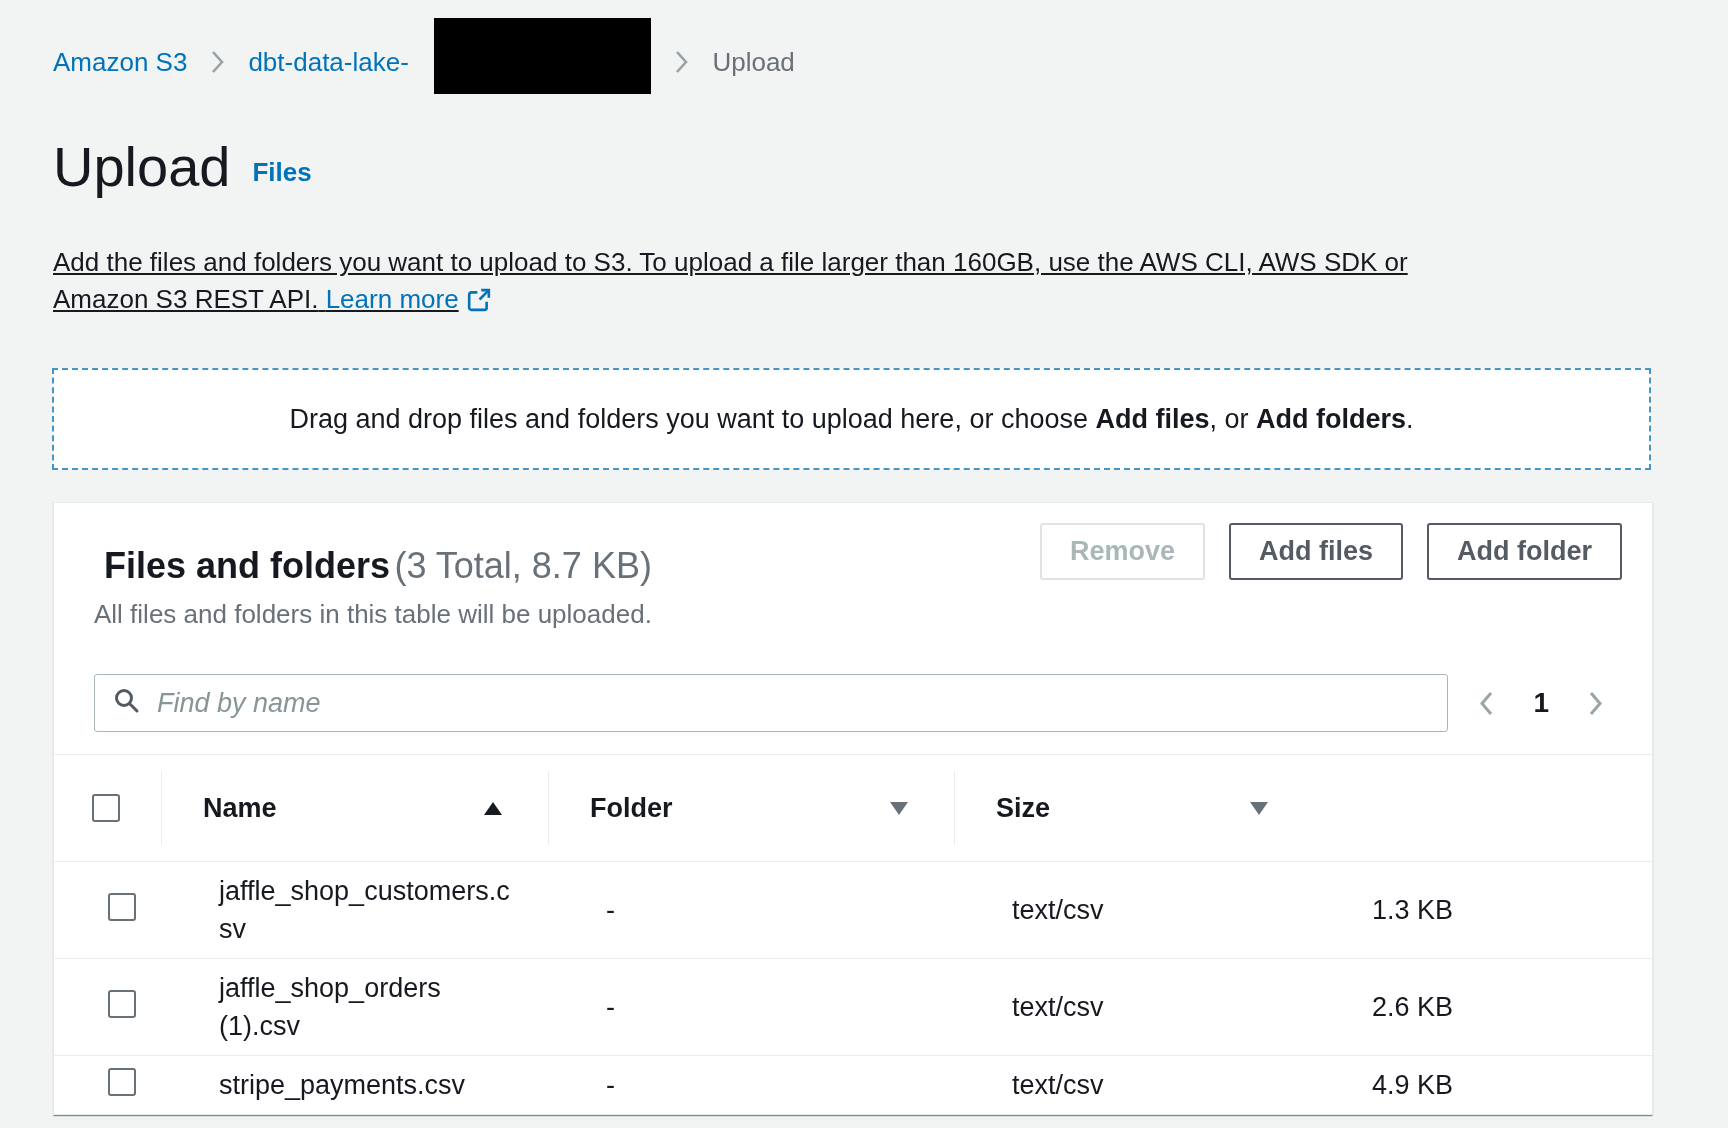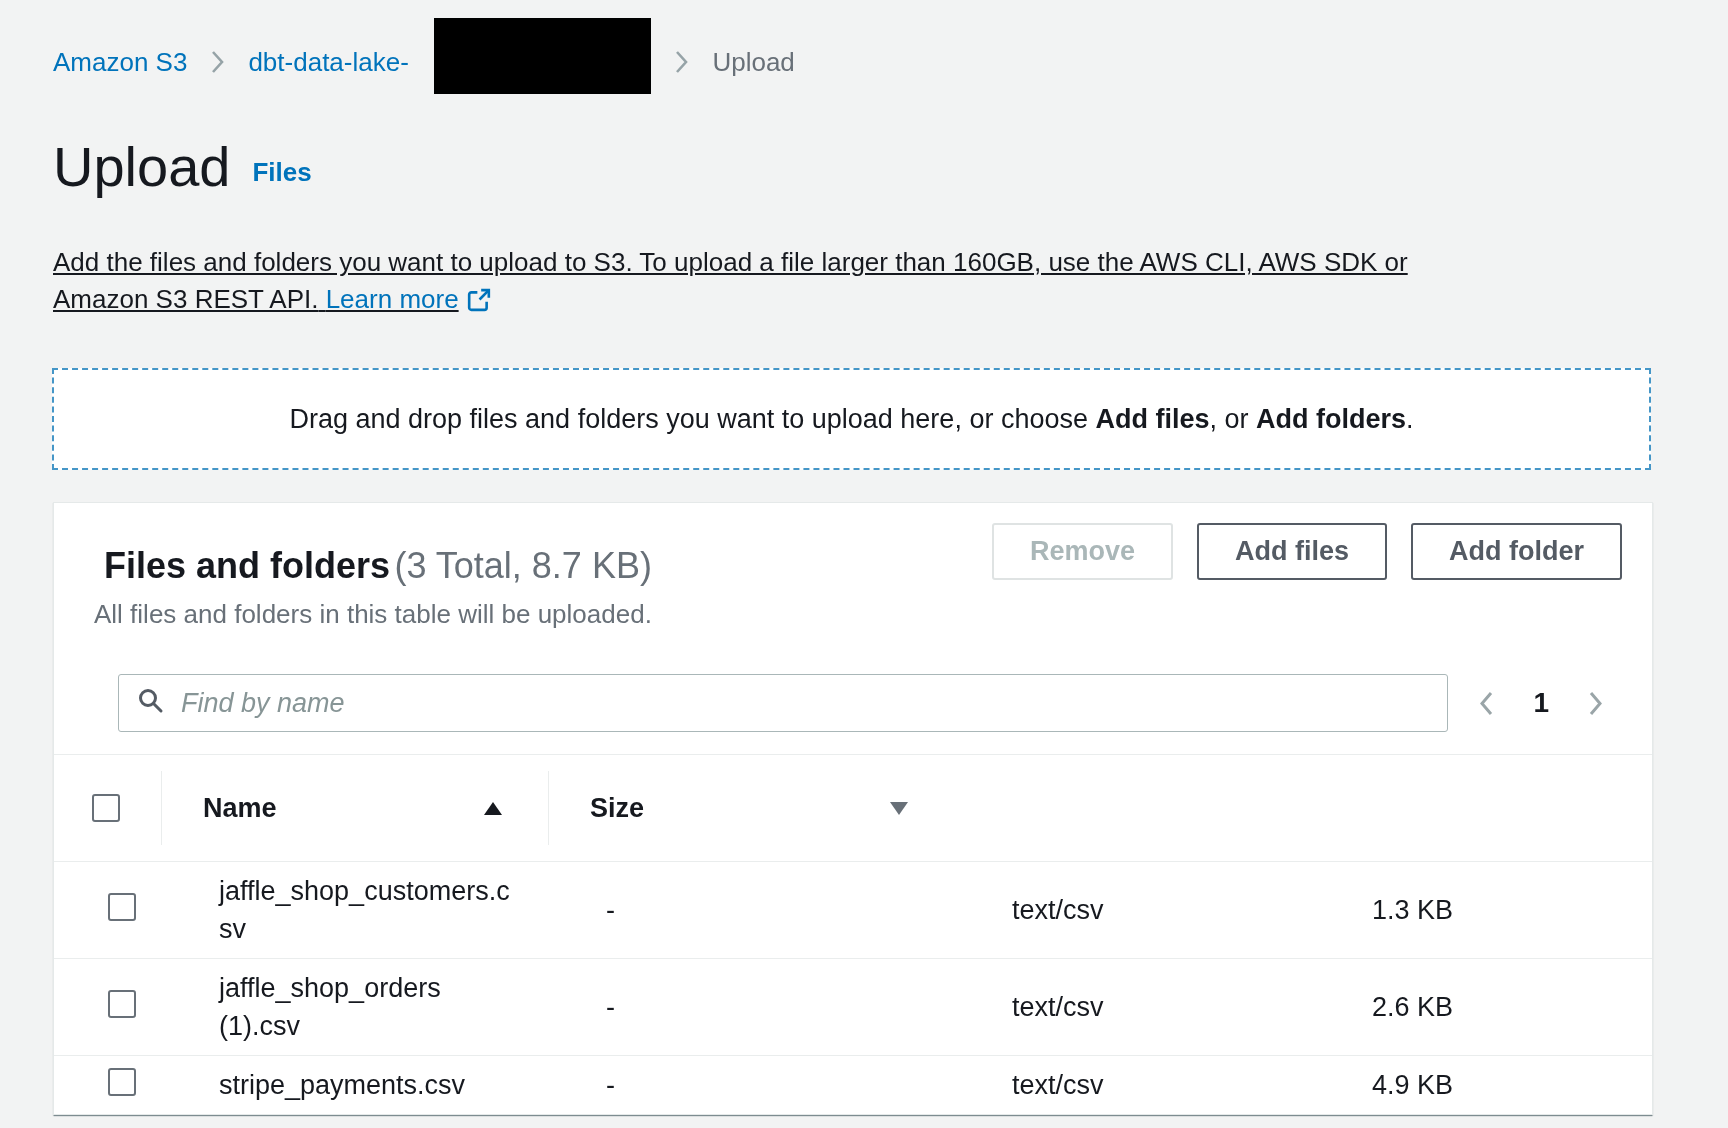--- a/index.html
+++ b/index.html
@@ -46,30 +46,30 @@
     border:1px solid #e5e9e9;
     box-shadow:0 2px 1px -1px rgba(0,28,36,.35), 0 1px 1px 0 rgba(0,28,36,.2);
   }
   .card-header{display:flex; justify-content:space-between; align-items:flex-start; padding:20px 30px 0 40px;}
   .panel-titles{margin-top:22px;text-align:right;}
   .panel-title{font-size:36px; font-weight:700; display:inline; color:var(--text_dark);}
   .panel-count{font-size:36px; font-weight:400; color:var(--text_gray);}
   .panel-subtitle{margin-top:12px; font-size:26px; color:var(--text_gray);}
   .btn-row{display:flex; gap:24px;}
   .btn{
-    height:57px; padding:0 36px; background:var(--panel_bg); border-radius:3px;
+    height:57px; padding:0 28px; background:var(--panel_bg); border-radius:3px;
     font-family:inherit; font-size:27px; font-weight:700; cursor:pointer;
     border:2px solid var(--button_border); color:var(--button_border);
   }
   .btn.disabled{border-color:var(--disabled_border); color:var(--disabled_text); cursor:default;}
   
   .toolbar{display:flex; align-items:center; padding:44px 30px 0 40px;}
   .search-box{
     flex:1; height:58px; border:1px solid var(--input_border); border-radius:3px; background:var(--panel_bg);
-    display:flex; align-items:center; padding:0 18px; margin-right:26px;margin-left:24px;
+    display:flex; align-items:center; padding:0 18px; margin-right:26px;
   }
   .search-box input{
     flex:1; border:none; outline:none; font-family:inherit; font-size:27px; font-style:italic;
     color:var(--text_dark); margin-left:16px; background:transparent;
   }
   .search-box input::placeholder{color:var(--pager_gray); opacity:1;}
   .pagination{display:flex; align-items:center; gap:34px; padding-right:14px;}
   .page-btn{background:none; border:none; cursor:pointer; display:flex; align-items:center; padding:4px;}
   .page-num{font-size:28px; font-weight:700; color:var(--text_dark);}
   
@@ -170,20 +170,24 @@
   <div class="table">
     <div class="thead">
       <div class="th th-check">
         <span class="checkbox"></span>
       </div>
       <div class="th">
         <span>Name</span>
         <span class="sort-asc"></span>
       </div>
       <div class="th">
+        <span>Folder</span>
+        <span class="filter-tri"></span>
+      </div>
+      <div class="th">
         <span>Size</span>
         <span class="filter-tri"></span>
       </div>
     </div>
 
     <div class="tr">
       <div class="td td-check"><span class="checkbox"></span></div>
       <div class="td"><span class="fname">jaffle_shop_customers.csv</span></div>
       <div class="td">-</div>
       <div class="td">text/csv</div>

